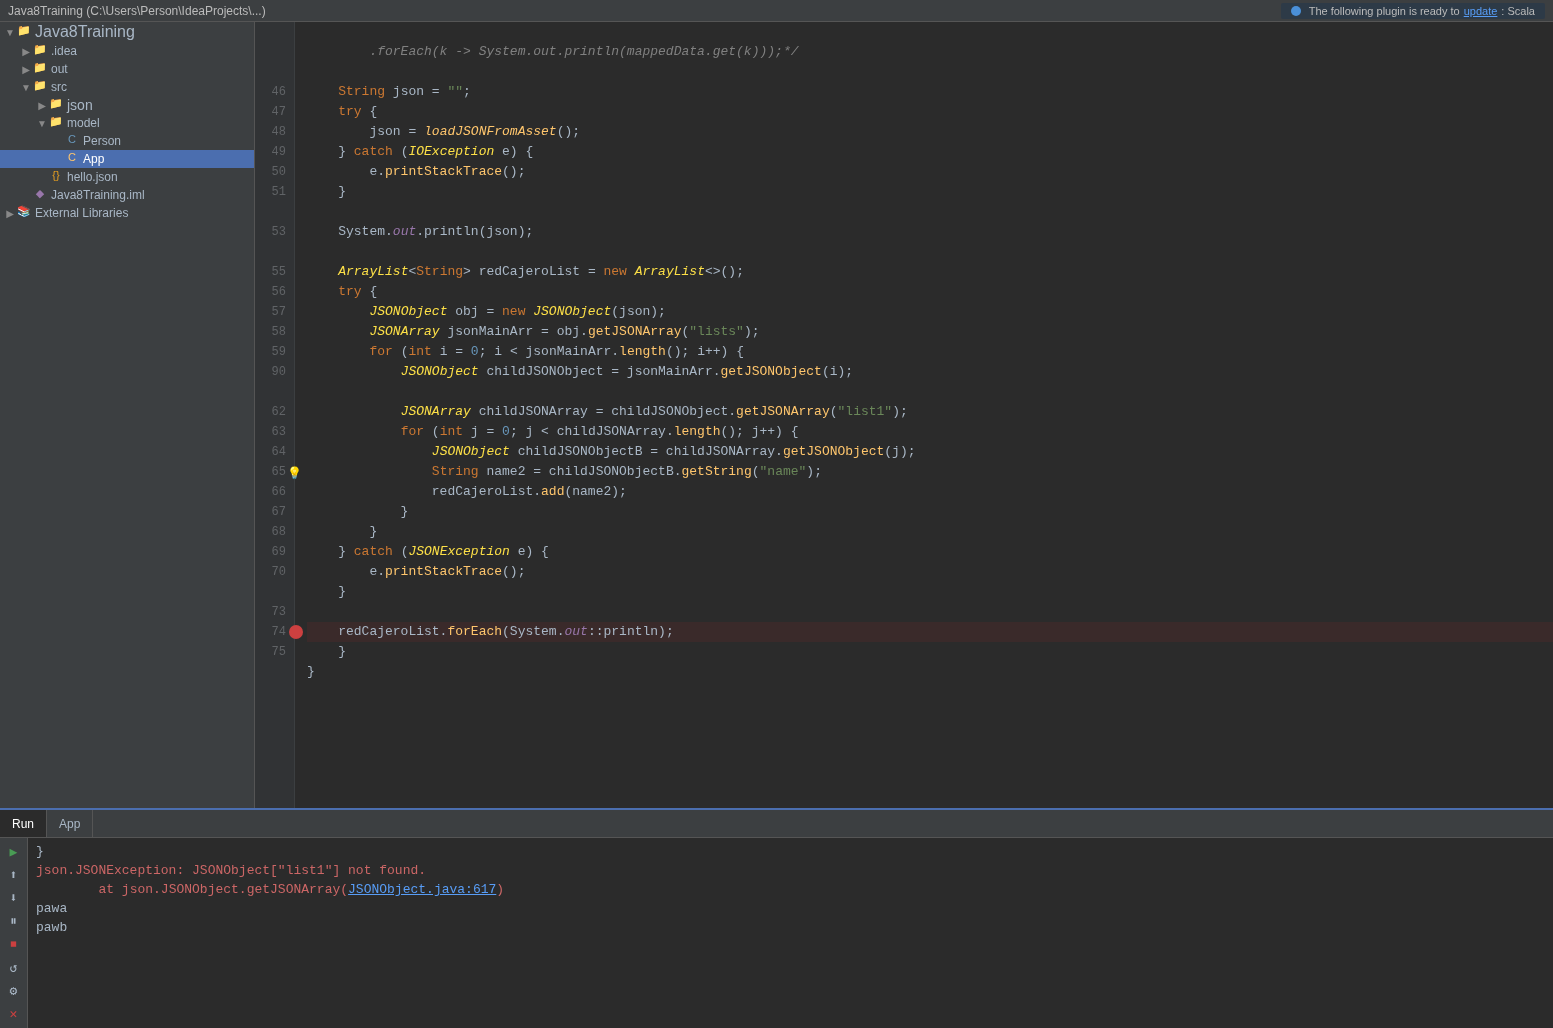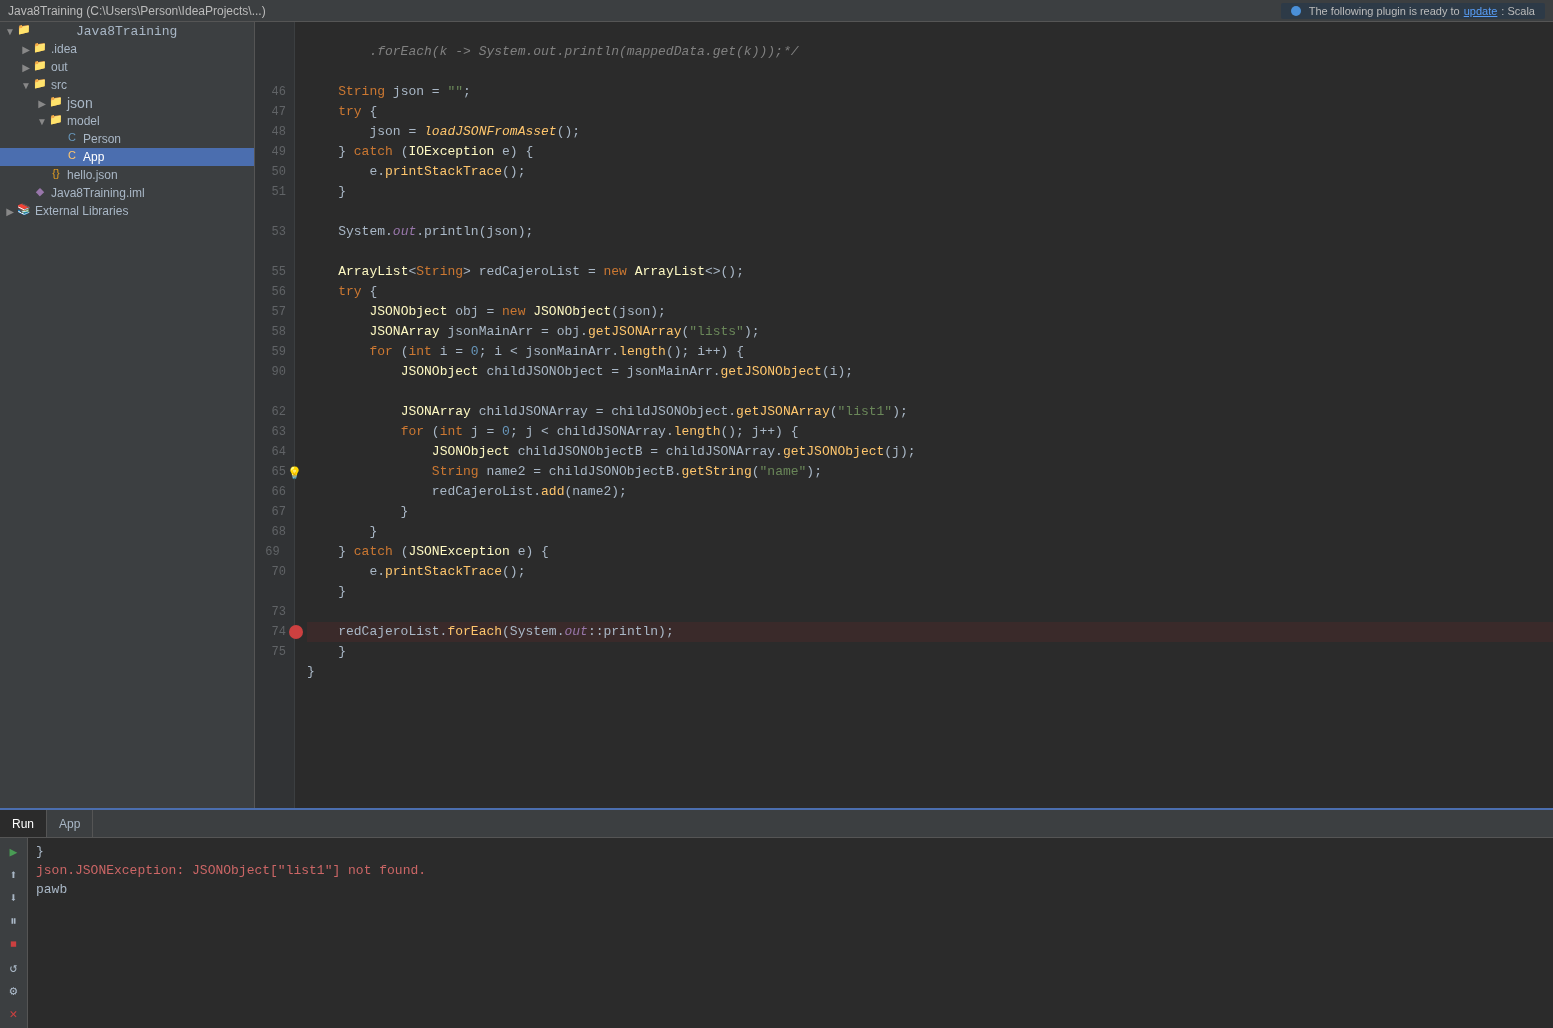--- a/index.html
+++ b/index.html
@@ -133,21 +133,21 @@
       align-items: flex-start;
       position: relative;
       line-height: 20px;
       min-height: 20px;
     }
 
     
     .kw { color: #cc7832; }
     .str { color: #6a8759; }
     .num { color: #6897bb; }
-    .cls { color: #fef9c3; }
+    .cls { color: #fde047; font-style: italic; }
     .comment { color: #808080; font-style: italic; }
     .method { color: #ffc66d; }
     .field { color: #9876aa; }
     .italic { font-style: italic; }
 
     
     #bottom-panel {
       height: 220px;
       background: #2b2b2b;
       border-top: 2px solid #4b6eaf;
@@ -241,21 +241,21 @@
 
 <div id="main-area">
 
   <div id="sidebar">
 
     <div id="tree-container">
         <div class="tree-item">
     <span class="indent" style="width:4px"></span>
     <span class="tree-arrow">▼</span>
     <span class="tree-icon icon-folder">📁</span>
-    <span style="font-family:Liberation Mono, monospace;font-size:13px;margin-left:41px;">Java8Training</span>
+    <span style="font-family:Liberation Sans, sans-serif;font-size:16px;">Java8Training</span>
   </div>
         <div class="tree-item">
     <span class="indent" style="width:20px"></span>
     <span class="tree-arrow">▶</span>
     <span class="tree-icon icon-folder">📁</span>
     <span style="font-family:Arial,sans-serif;font-size:12px;">.idea</span>
   </div>
         <div class="tree-item">
     <span class="indent" style="width:20px"></span>
     <span class="tree-arrow">▶</span>
@@ -335,21 +335,21 @@
           <div style="line-height: 20px; min-height: 20px; font-size: 12px;">59</div>
           <div style="line-height: 20px; min-height: 20px; font-size: 12px;">90</div>
           <div style="line-height: 20px; min-height: 20px; font-size: 12px;"></div>
           <div style="line-height: 20px; min-height: 20px; font-size: 12px;">62</div>
           <div style="line-height: 20px; min-height: 20px; font-size: 12px;">63</div>
           <div style="line-height: 20px; min-height: 20px; font-size: 12px;">64</div>
           <div style="line-height: 20px; min-height: 20px; font-size: 12px;">65</div>
           <div style="line-height: 20px; min-height: 20px; font-size: 12px;">66</div>
           <div style="line-height: 20px; min-height: 20px; font-size: 12px;">67</div>
           <div style="line-height: 20px; min-height: 20px; font-size: 12px;">68</div>
-          <div style="line-height: 20px; min-height: 20px; font-size: 12px; text-align: center;">69</div>
+          <div style="line-height: 20px; min-height: 20px; font-size: 12px;">69</div>
           <div style="line-height: 20px; min-height: 20px; font-size: 12px;">70</div>
           <div style="line-height: 20px; min-height: 20px; font-size: 12px;"></div>
           <div style="line-height: 20px; min-height: 20px; font-size: 12px;">73</div>
           <div style="line-height: 20px; min-height: 20px; font-size: 12px;">74</div>
           <div style="line-height: 20px; min-height: 20px; font-size: 12px;">75</div>
           <div style="line-height: 20px; min-height: 20px; font-size: 12px;"></div>
         </div>
       <div id="code-content"><div class="code-line" style="position: relative;">&nbsp;</div><div class="code-line" style="position: relative;"><span class="comment">        .forEach(k -&gt; System.out.println(mappedData.get(k)));*/</span></div><div class="code-line" style="position: relative;">&nbsp;</div><div class="code-line" style="position: relative;"><span>    </span><span class="kw">String</span><span> json = </span><span class="str">""</span><span>;</span></div><div class="code-line" style="position: relative;"><span>    </span><span class="kw">try</span><span> {</span></div><div class="code-line" style="position: relative;"><span>        json = </span><span class="method italic">loadJSONFromAsset</span><span>();</span></div><div class="code-line" style="position: relative;"><span>    } </span><span class="kw">catch</span><span> (</span><span class="cls">IOException</span><span> e) {</span></div><div class="code-line" style="position: relative;"><span>        e.</span><span class="method">printStackTrace</span><span>();</span></div><div class="code-line" style="position: relative;"><span>    }</span></div><div class="code-line" style="position: relative;">&nbsp;</div><div class="code-line" style="position: relative;"><span>    System.</span><span class="field italic">out</span><span>.println(json);</span></div><div class="code-line" style="position: relative;">&nbsp;</div><div class="code-line" style="position: relative;"><span>    </span><span class="cls">ArrayList</span><span>&lt;</span><span class="kw">String</span><span>&gt; redCajeroList = </span><span class="kw">new</span><span> </span><span class="cls">ArrayList</span><span>&lt;&gt;();</span></div><div class="code-line" style="position: relative;"><span>    </span><span class="kw">try</span><span> {</span></div><div class="code-line" style="position: relative;"><span>        </span><span class="cls">JSONObject</span><span> obj = </span><span class="kw">new</span><span> </span><span class="cls">JSONObject</span><span>(json);</span></div><div class="code-line" style="position: relative;"><span>        </span><span class="cls">JSONArray</span><span> jsonMainArr = obj.</span><span class="method">getJSONArray</span><span>(</span><span class="str">"lists"</span><span>);</span></div><div class="code-line" style="position: relative;"><span>        </span><span class="kw">for</span><span> (</span><span class="kw">int</span><span> i = </span><span class="num">0</span><span>; i &lt; jsonMainArr.</span><span class="method">length</span><span>(); i++) {</span></div><div class="code-line" style="position: relative;"><span>            </span><span class="cls">JSONObject</span><span> childJSONObject = jsonMainArr.</span><span class="method">getJSONObject</span><span>(i);</span></div><div class="code-line" style="position: relative;">&nbsp;</div><div class="code-line" style="position: relative;"><span>            </span><span class="cls">JSONArray</span><span> childJSONArray = childJSONObject.</span><span class="method">getJSONArray</span><span>(</span><span class="str">"list1"</span><span>);</span></div><div class="code-line" style="position: relative;"><span>            </span><span class="kw">for</span><span> (</span><span class="kw">int</span><span> j = </span><span class="num">0</span><span>; j &lt; childJSONArray.</span><span class="method">length</span><span>(); j++) {</span></div><div class="code-line" style="position: relative;"><span>                </span><span class="cls">JSONObject</span><span> childJSONObjectB = childJSONArray.</span><span class="method">getJSONObject</span><span>(j);</span></div><div class="code-line" style="position: relative;"><span style="position: absolute; left: -20px; color: rgb(255, 198, 109); font-size: 12px; top: 2px;">💡</span><span>                </span><span class="kw">String</span><span> name2 = childJSONObject</span><span>B</span><span>.</span><span class="method">getString</span><span>(</span><span class="str">"name"</span><span>);</span></div><div class="code-line" style="position: relative;"><span>                redCajeroList.</span><span class="method">add</span><span>(name2);</span></div><div class="code-line" style="position: relative;"><span>            }</span></div><div class="code-line" style="position: relative;"><span>        }</span></div><div class="code-line" style="position: relative;"><span>    } </span><span class="kw">catch</span><span> (</span><span class="cls">JSONException</span><span> e) {</span></div><div class="code-line" style="position: relative;"><span>        e.</span><span class="method">printStackTrace</span><span>();</span></div><div class="code-line" style="position: relative;"><span>    }</span></div><div class="code-line" style="position: relative;">&nbsp;</div><div class="code-line" style="position: relative; background: rgb(58, 42, 42);"><span style="position: absolute; left: -18px; width: 14px; height: 14px; border-radius: 50%; background: rgb(204, 64, 64); top: 3px; display: inline-block;"></span><span>    redCajeroList.</span><span class="method">forEach</span><span>(System.</span><span class="field italic">out</span><span>::println);</span></div><div class="code-line" style="position: relative;"><span>    }</span></div><div class="code-line" style="position: relative;"><span>}</span></div></div>
     </div>
   </div>
@@ -371,17 +371,19 @@
         <div class="tool-btn ">⏸</div>
         <div class="tool-btn red">⏹</div>
         <div class="tool-btn ">↺</div>
         <div class="tool-btn ">⚙</div>
         <div class="tool-btn red">✕</div>
       </div>
     <div id="console-output">
 
     <div class="console-line console-normal">}</div>
         <div class="console-line console-error">json.JSONException: JSONObject["list1"] not found.</div>
+        <div class="console-line"><span class="console-error">	at json.JSONObject.getJSONArray(</span><a class="console-link">JSONObject.java:617</a><span class="console-error">)</span></div>
+        <div class="console-line console-normal">pawa</div>
         <div class="console-line console-normal">pawb</div>
         <div class="console-line "></div>
       </div>
   </div>
 </div>
 
 </body></html>

